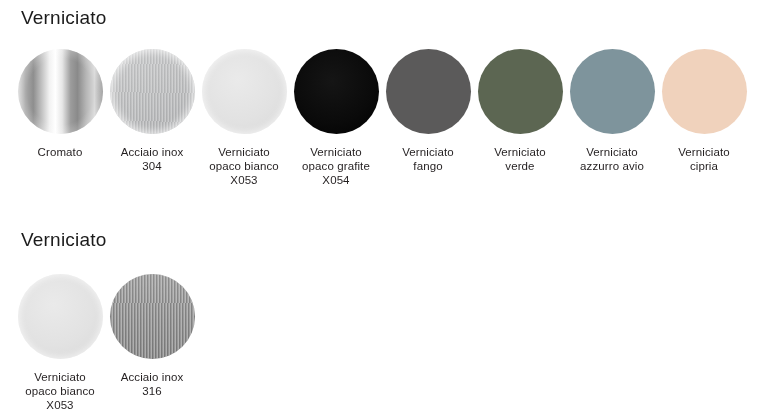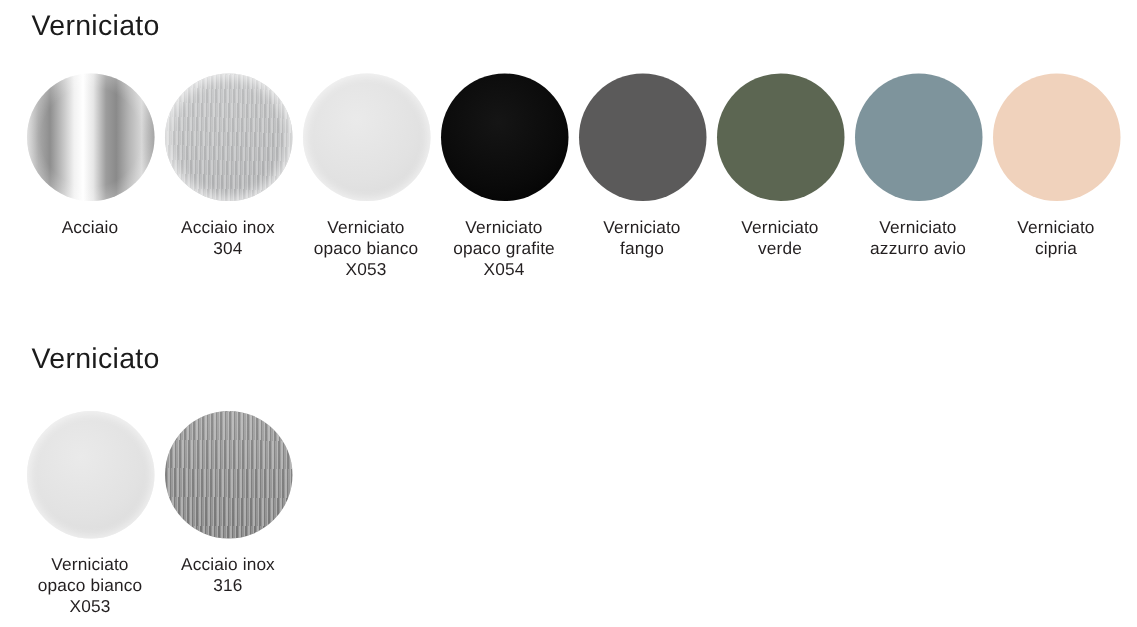--- a/index.html
+++ b/index.html
@@ -170,21 +170,21 @@
 <body>
 
 <div class="page">
 
   <div class="section section-1">
     <h2 class="section-title">Verniciato</h2>
     <div class="swatch-row">
 
       <div class="swatch">
         <div class="swatch-disc disc-chrome"></div>
-        <div class="swatch-label">Acciaio</div>
+        <div class="swatch-label">Cromato</div>
       </div>
 
       <div class="swatch">
         <div class="swatch-disc disc-inox304"></div>
         <div class="swatch-label">Acciaio inox
 304</div>
       </div>
 
       <div class="swatch">
         <div class="swatch-disc disc-bianco disc-feather"></div>

